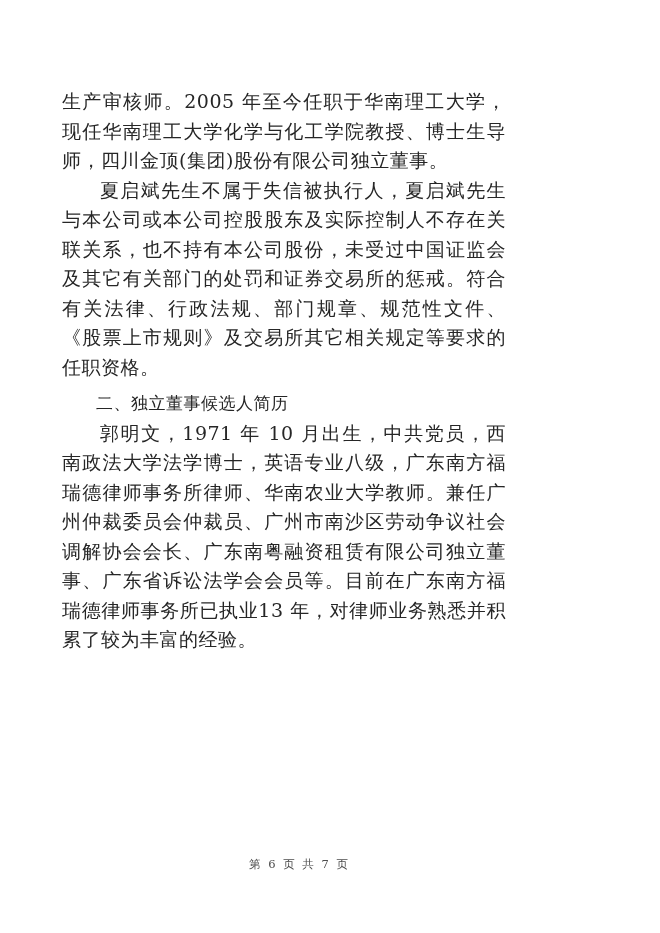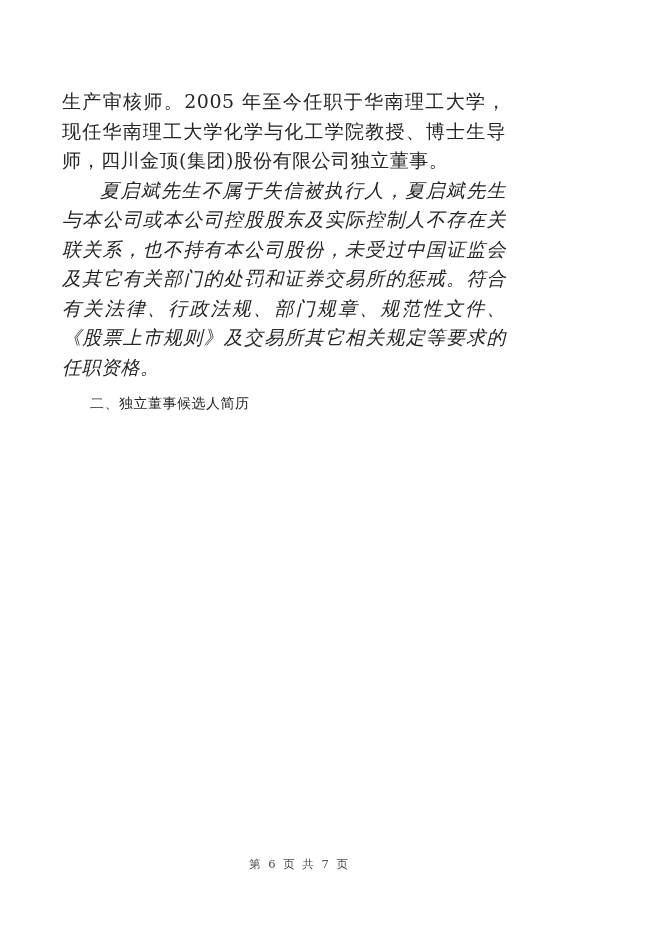--- a/index.html
+++ b/index.html
@@ -24,25 +24,24 @@
     margin: 0;
     font-size: 19px;
     line-height: 29.5px;
     letter-spacing: 0.5px;
     text-align: justify;
     text-justify: inter-character;
     font-weight: 400;
   }
   .indent {
     text-indent: 2em;
-    font-style: italic;
   }
   .section-heading {
     margin: 7px 0 0 0;
-    font-size: 14px;
+    font-size: 17px;
     line-height: 29.5px;
     letter-spacing: 0.5px;
     text-indent: 2em;
     font-weight: 400;
   }
   .page-footer {
     position: absolute;
     top: 857px;
     left: 0;
     right: 0;
@@ -55,15 +54,16 @@
   }
 </style>
 </head>
 <body>
 
 <div class="doc">
   <div class="content">
     <p class="body-text">生产审核师。2005 年至今任职于华南理工大学，现任华南理工大学化学与化工学院教授、博士生导师，四川金顶(集团)股份有限公司独立董事。</p>
     <p class="body-text indent">夏启斌先生不属于失信被执行人，夏启斌先生与本公司或本公司控股股东及实际控制人不存在关联关系，也不持有本公司股份，未受过中国证监会及其它有关部门的处罚和证券交易所的惩戒。符合有关法律、行政法规、部门规章、规范性文件、《股票上市规则》及交易所其它相关规定等要求的任职资格。</p>
     <h2 class="section-heading">二、独立董事候选人简历</h2>
+    <p class="body-text indent">郭明文，1971 年 10 月出生，中共党员，西南政法大学法学博士，英语专业八级，广东南方福瑞德律师事务所律师、华南农业大学教师。兼任广州仲裁委员会仲裁员、广州市南沙区劳动争议社会调解协会会长、广东南粤融资租赁有限公司独立董事、广东省诉讼法学会会员等。目前在广东南方福瑞德律师事务所已执业13 年，对律师业务熟悉并积累了较为丰富的经验。</p>
   </div>
   <div class="page-footer">第 6 页 共 7 页</div>
 </div>
 
 </body></html>

